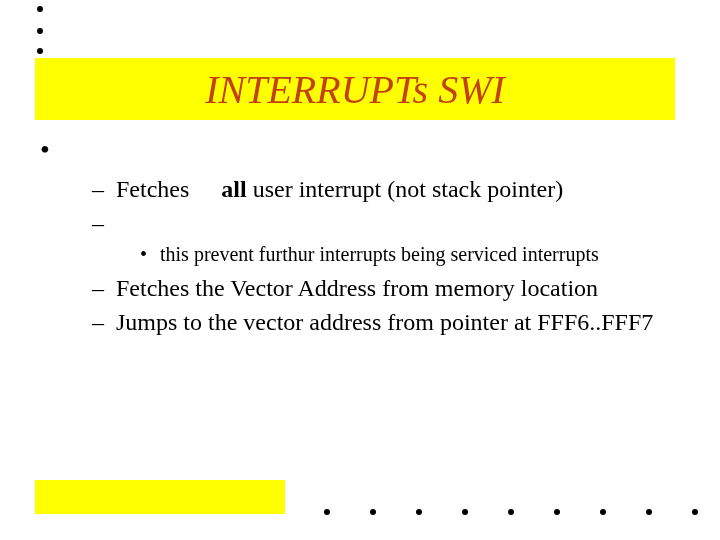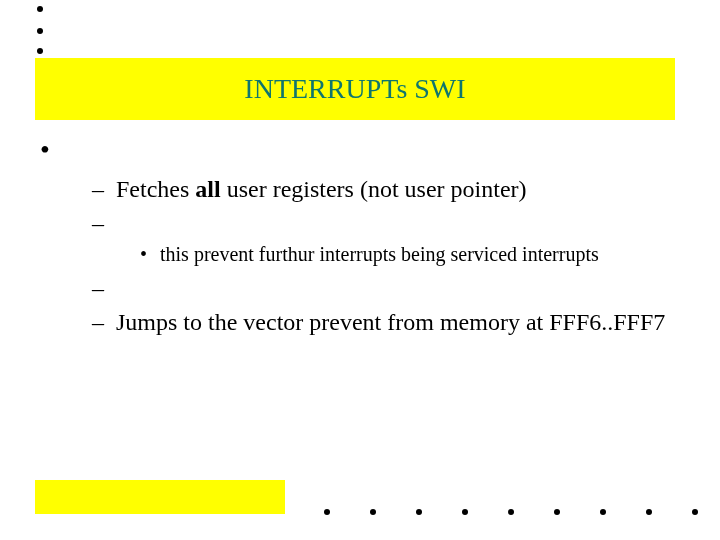--- a/index.html
+++ b/index.html
@@ -23,22 +23,23 @@
     left: 35px;
     top: 58px;
     width: 640px;
     height: 62px;
     background: #ffff00;
     display: flex;
     align-items: center;
     justify-content: center;
   }
   .title-text {
-    font-size: 28px;
-    color: #0f766e;
+    font-size: 40px;
+    color: #c2410c;
+    font-style: italic;
   }
   .content {
     position: absolute;
     left: 40px;
     top: 134px;
     width: 650px;
     color: #000;
   }
   .lvl1 {
     font-size: 28px;
@@ -48,21 +49,21 @@
   .lvl1 .bullet { width: 26px; }
   .lvl1 .swi-left { display: inline-block; min-width: 110px; }
   .lvl2 {
     font-size: 24px;
     margin-left: 52px;
     margin-bottom: 4px;
     display: flex;
     line-height: 1.25;
   }
   .lvl2 .dash { width: 24px; }
-  .lvl2 .bold { font-weight: bold; }
+  .lvl2 .bold { font-weight: bold; margin-left: 26px; }
   .lvl3 {
     font-size: 20px;
     margin-left: 100px;
     margin-bottom: 6px;
     display: flex;
     line-height: 1.25;
   }
   .lvl3 .bullet { width: 20px; }
   .bottom-band {
     position: absolute;
@@ -86,40 +87,41 @@
 
 <div class="content">
 
   <div class="lvl1">
     <span class="bullet">•</span>
   </div>
 
   <div class="lvl2">
     <span class="dash">–</span>
     <span>
-      <span>Fetches </span><span class="bold">all</span><span> user registers (not user pointer)</span>
+      <span>Fetches </span><span class="bold">all</span><span> user interrupt (not stack pointer)</span>
     </span>
   </div>
 
   <div class="lvl2">
     <span class="dash">–</span>
   </div>
 
   <div class="lvl3">
     <span class="bullet">•</span>
     <span>this prevent furthur interrupts being serviced interrupts</span>
   </div>
 
   <div class="lvl2">
     <span class="dash">–</span>
+    <span>Fetches the Vector Address from memory location</span>
   </div>
 
   <div class="lvl2">
     <span class="dash">–</span>
-    <span>Jumps to the vector prevent from memory at FFF6..FFF7</span>
+    <span>Jumps to the vector address from pointer at FFF6..FFF7</span>
   </div>
 
 </div>
 
 <div class="bottom-band"></div>
 
 <div id="bottom-dots">
     <div class="dot" style="left: 324px; top: 509px;"></div>
     <div class="dot" style="left: 370px; top: 509px;"></div>
     <div class="dot" style="left: 416px; top: 509px;"></div>

